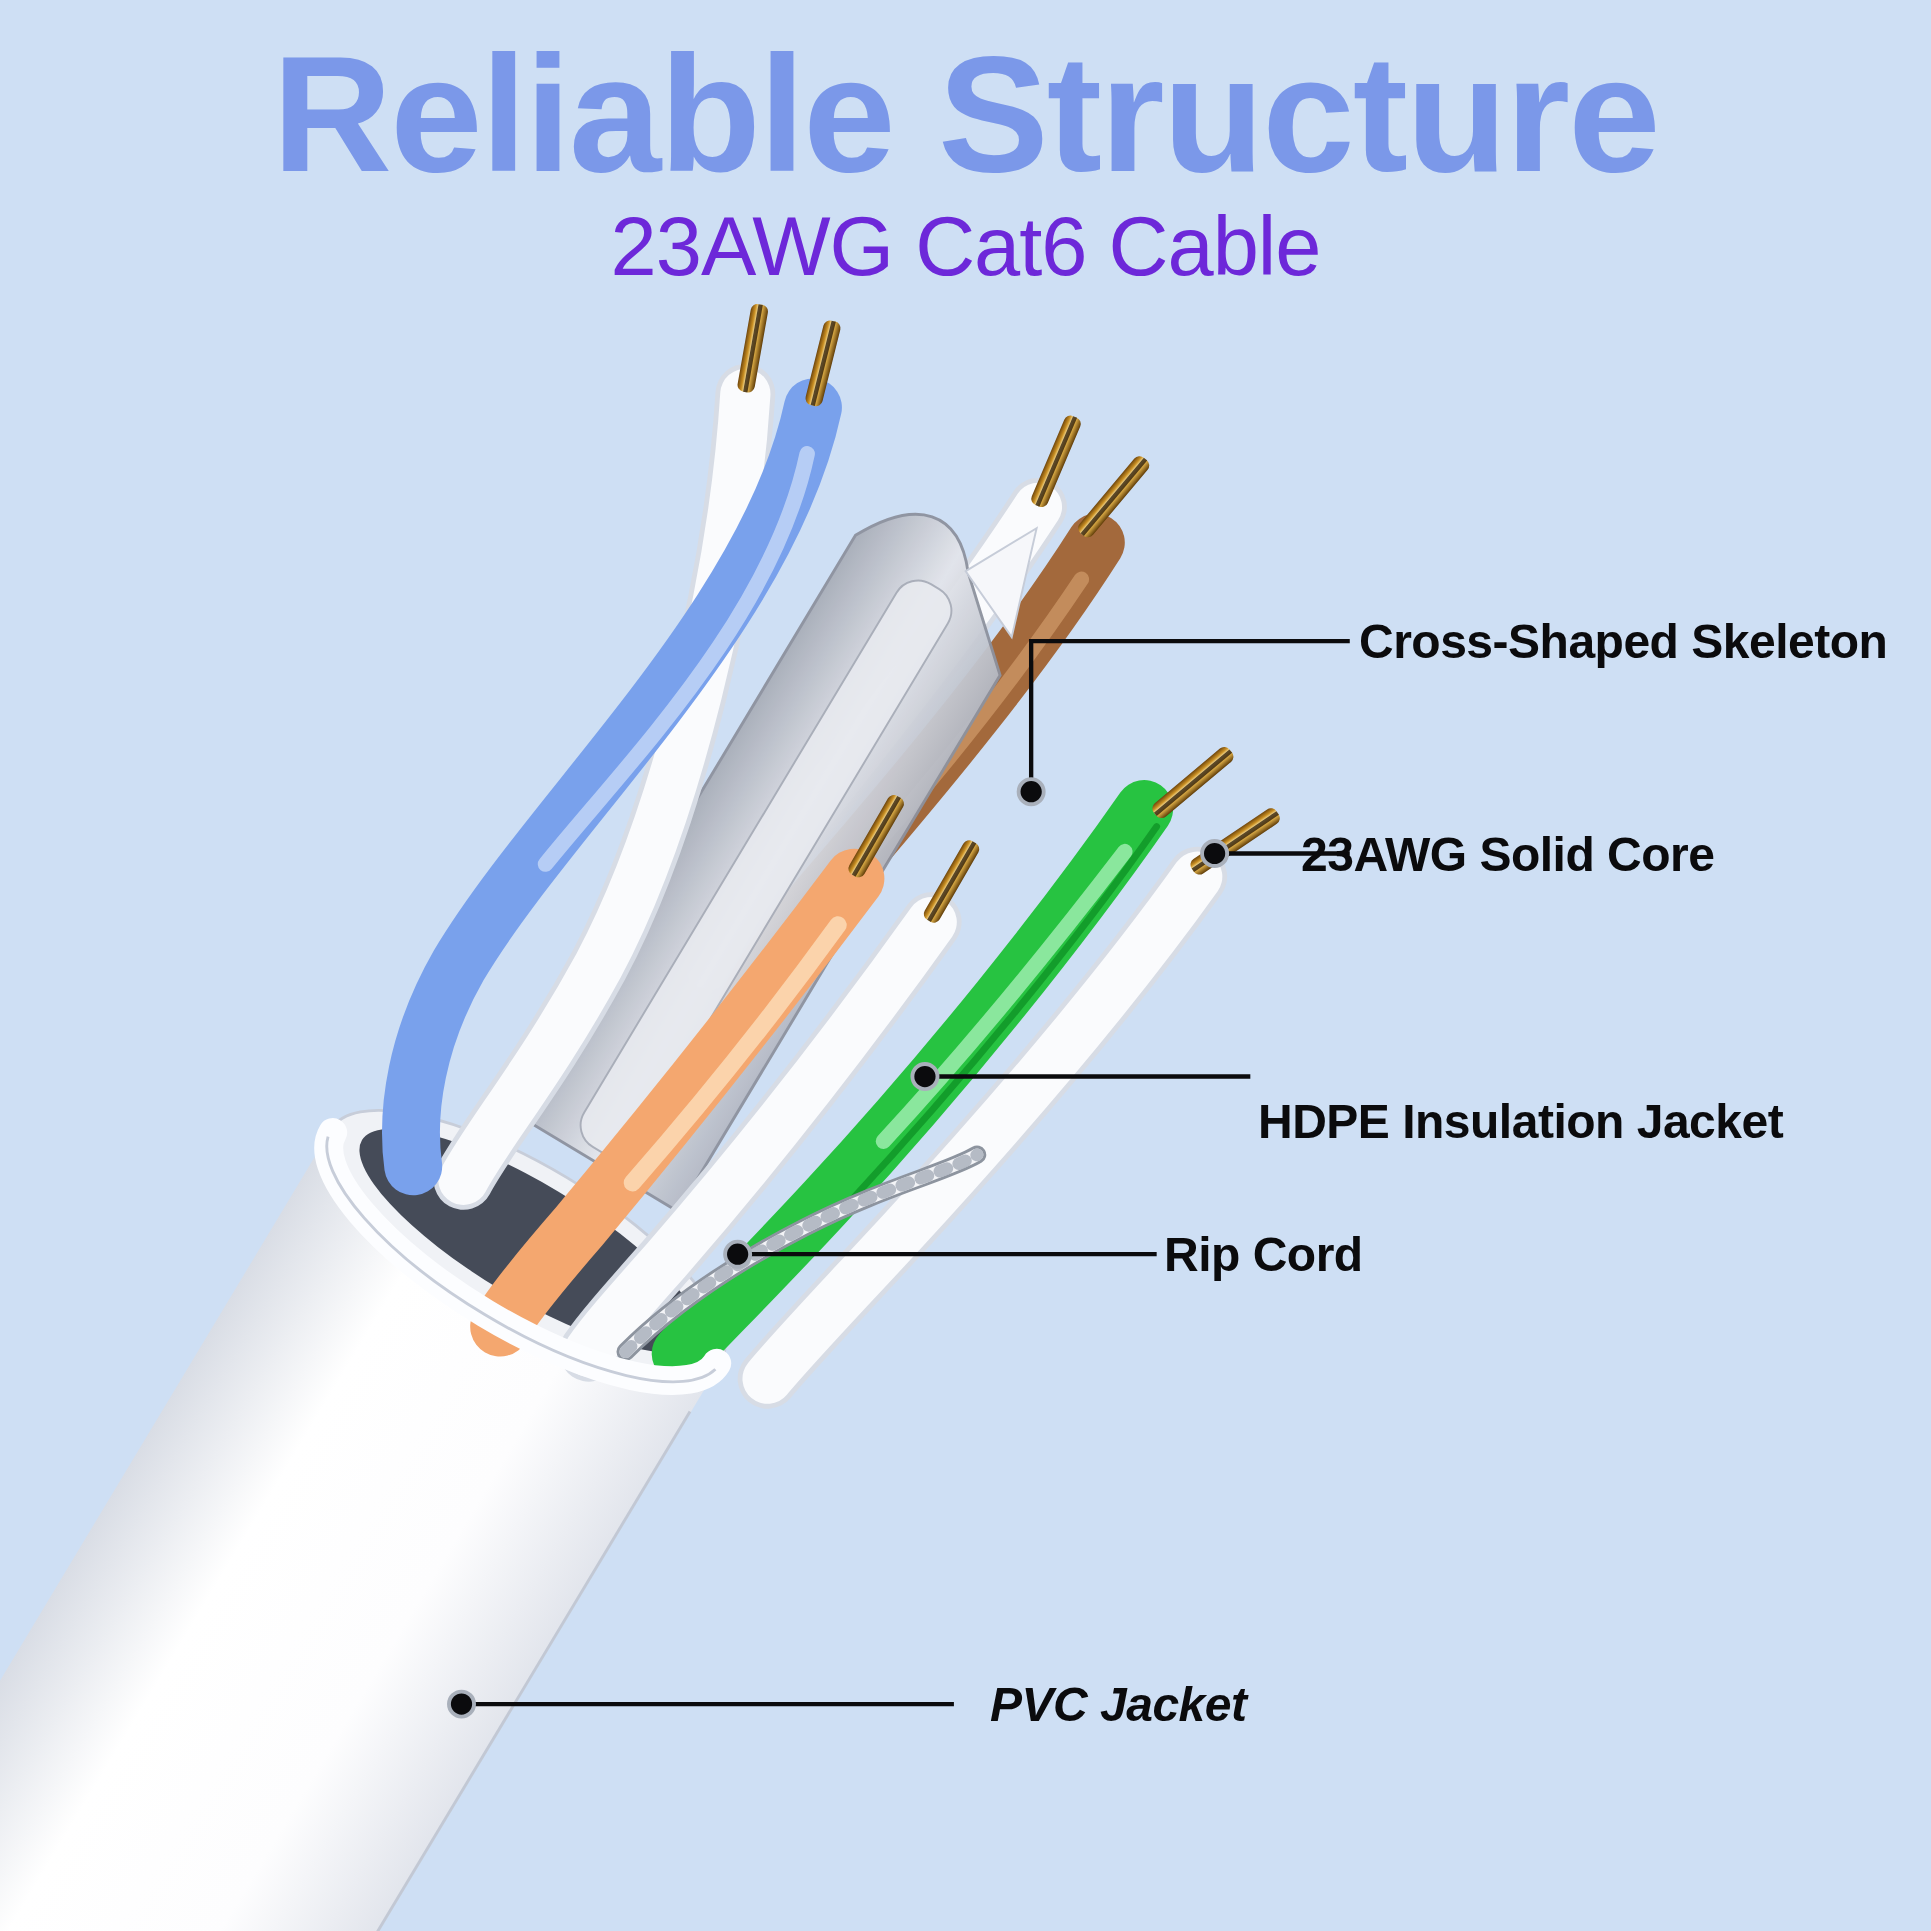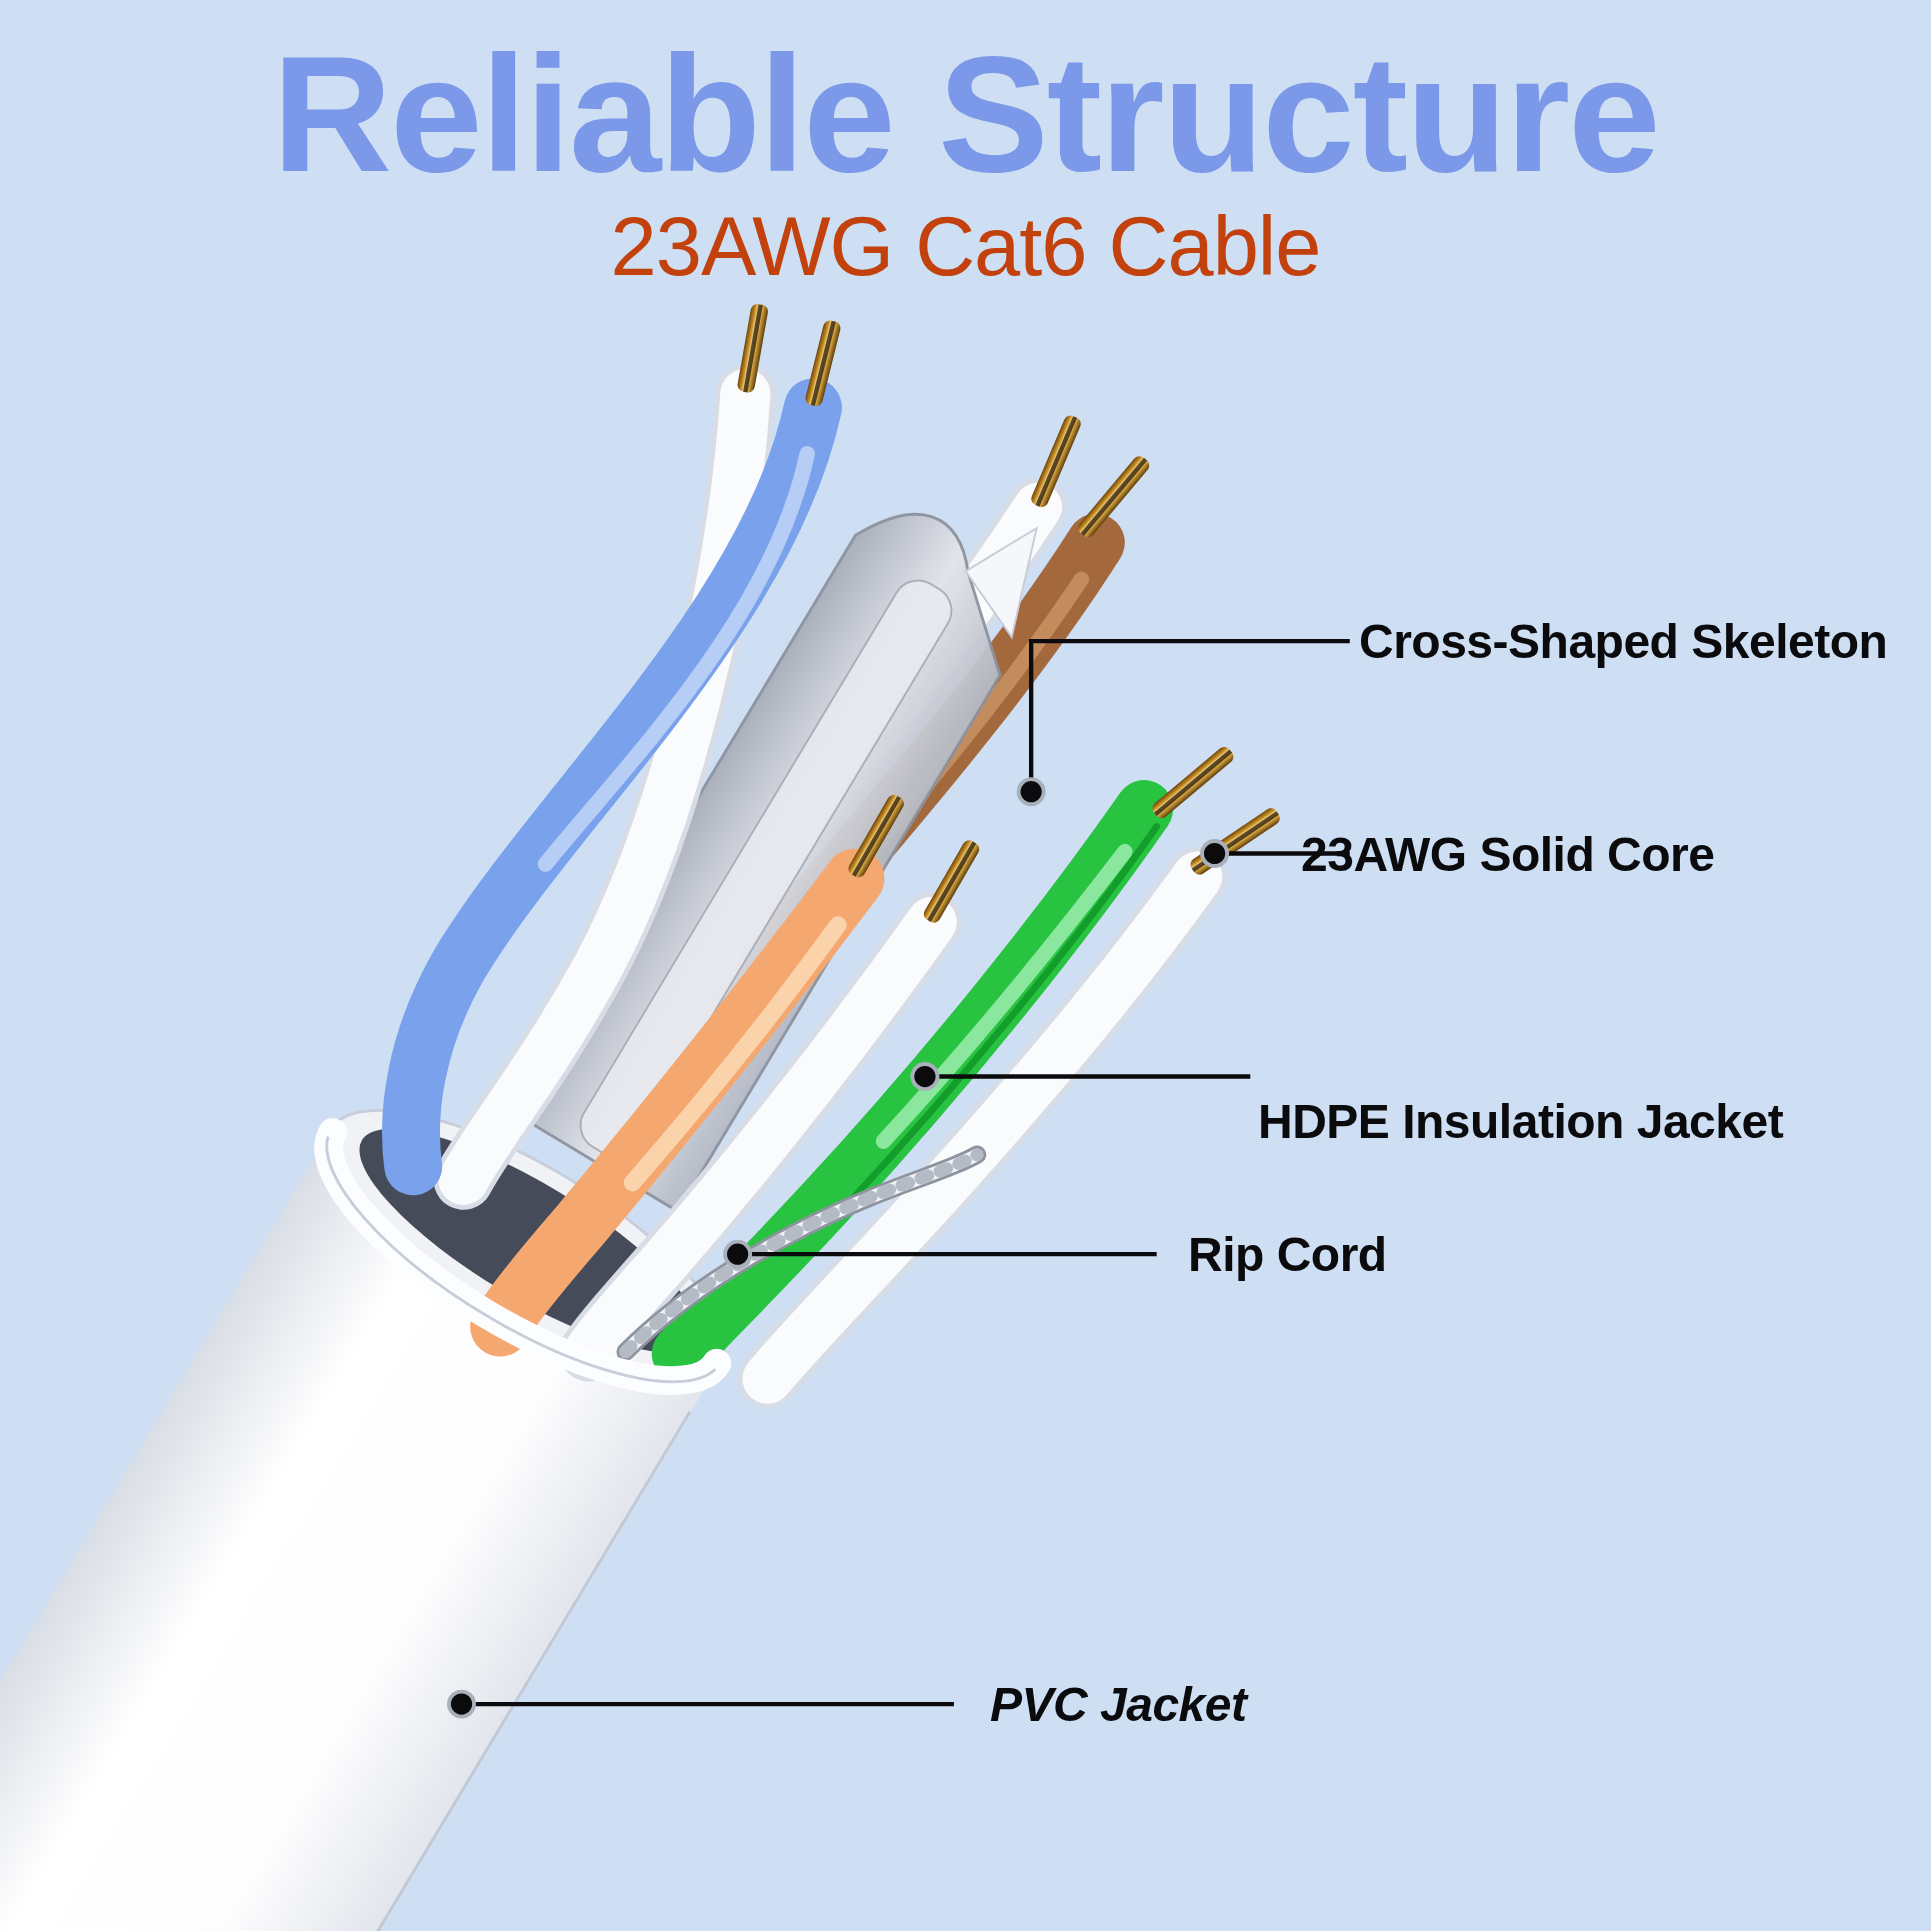--- a/index.html
+++ b/index.html
@@ -17,36 +17,36 @@
     font-size:166px;font-weight:bold;line-height:1.05;
     letter-spacing:-1.9px;
     color:#7b98e9;
     white-space:nowrap;
   }
   .subtitle{
     position:absolute;left:0;top:201px;width:1931px;
     text-align:center;
     font-size:83px;font-weight:400;line-height:1.1;
     letter-spacing:-1px;
-    color:#c2410c;
+    color:#6d28d9;
     white-space:nowrap;
   }
   svg#scene{position:absolute;left:0;top:0;}
   .callout-label{
     position:absolute;
     transform:translateY(-50%);
     font-size:48px;font-weight:bold;
     letter-spacing:-0.5px;
     color:#0b0b0d;
     white-space:nowrap;
   }
   .lbl-1{left:1359px;top:641px;}
   .lbl-2{left:1301px;top:854px;}
   .lbl-3{left:1258px;top:1077px;margin-top:44px;}
-  .lbl-4{left:1164px;top:1254px;margin-left:24px;}
+  .lbl-4{left:1164px;top:1254px;}
   .lbl-5{left:990px;top:1704px;font-style:italic;}
 </style>
 </head>
 <body>
 
 <div id="stage">
 
   <svg id="scene" width="1931" height="1931" viewBox="0 0 2000 2000">
     <defs>
       <linearGradient id="copperGrad" x1="0" y1="0" x2="1" y2="0">

